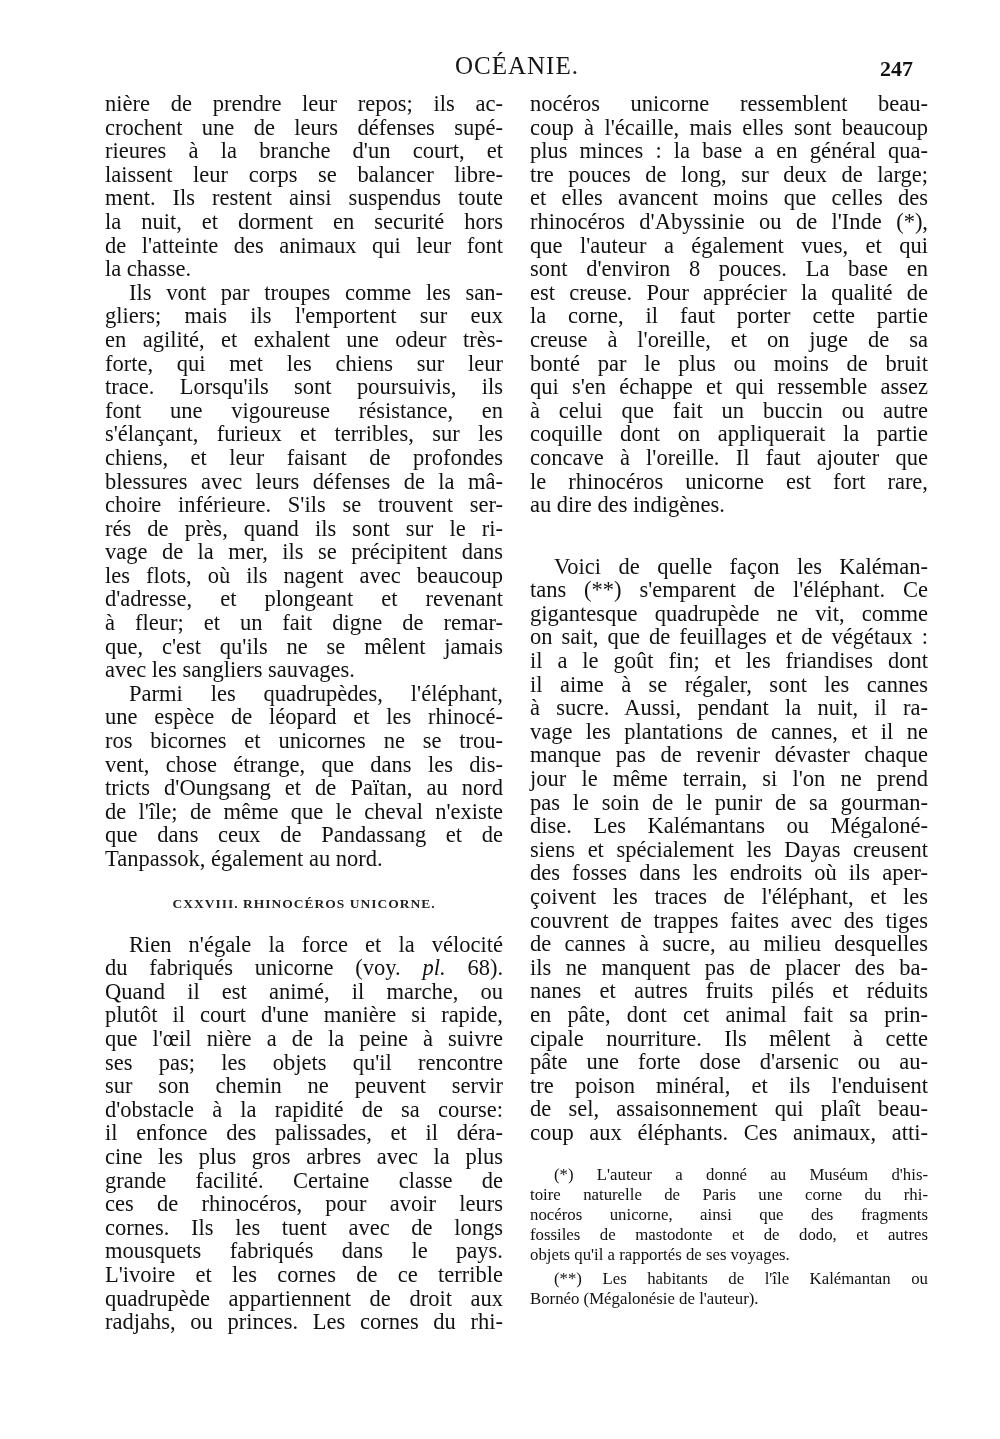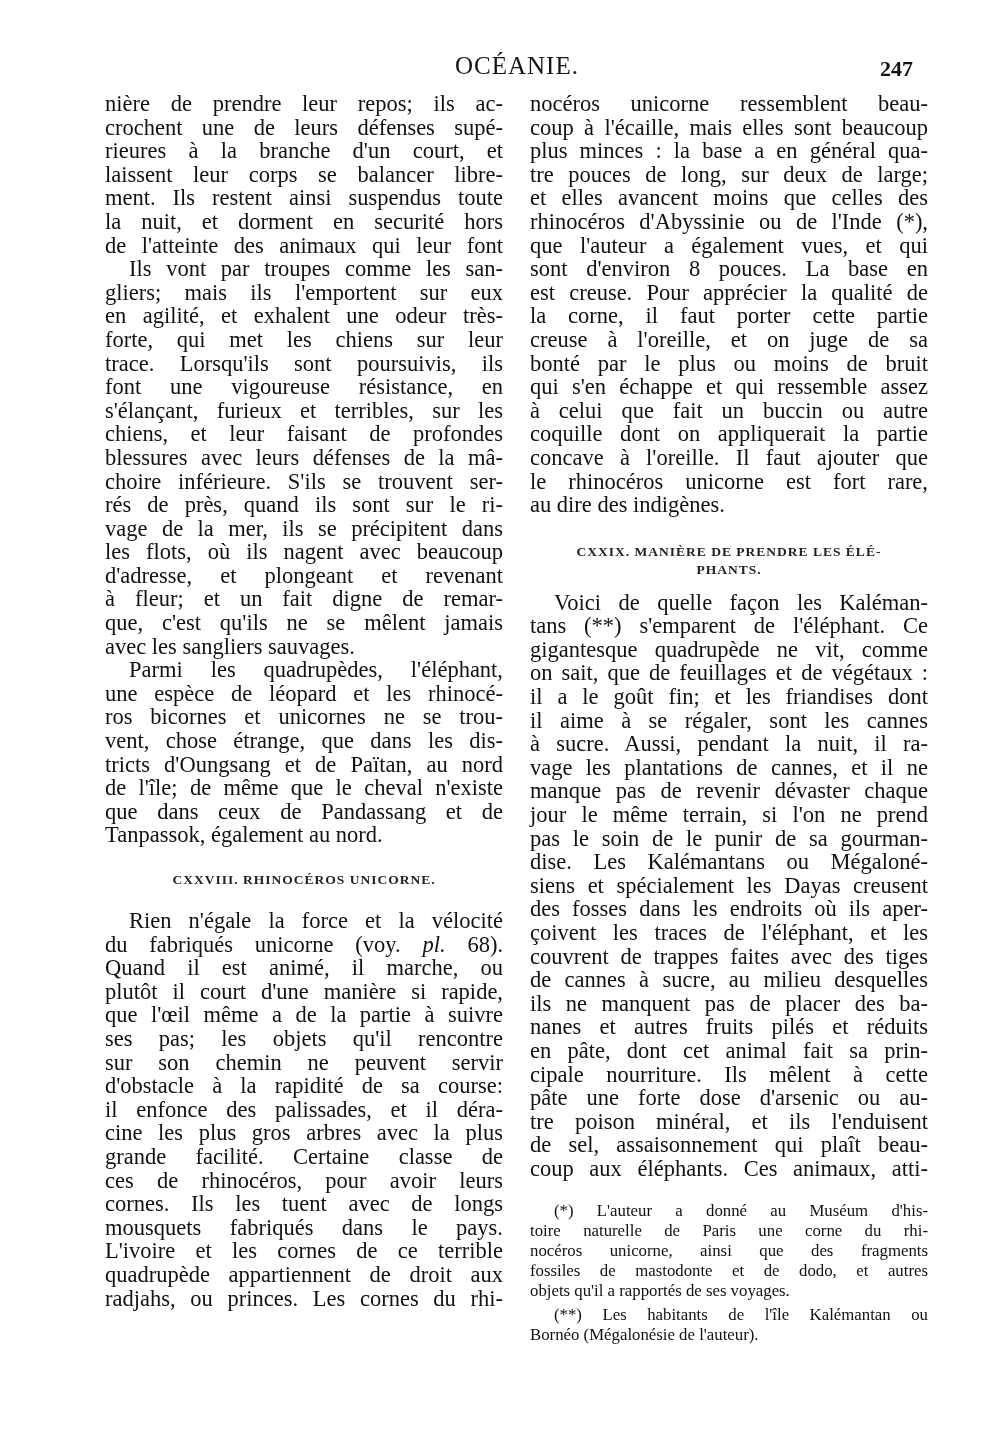--- a/index.html
+++ b/index.html
@@ -39,20 +39,21 @@
 
   <div class="col col-left">
     <div>
       <span class="line">nière de prendre leur repos; ils ac-</span>
       <span class="line">crochent une de leurs défenses supé-</span>
       <span class="line">rieures à la branche d'un court, et</span>
       <span class="line">laissent leur corps se balancer libre-</span>
       <span class="line">ment. Ils restent ainsi suspendus toute</span>
       <span class="line">la nuit, et dorment en securité hors</span>
       <span class="line">de l'atteinte des animaux qui leur font</span>
+      <span class="line last">la chasse.</span>
     </div>
     <div>
       <span class="line indent">Ils vont par troupes comme les san-</span>
       <span class="line">gliers; mais ils l'emportent sur eux</span>
       <span class="line">en agilité, et exhalent une odeur très-</span>
       <span class="line">forte, qui met les chiens sur leur</span>
       <span class="line">trace. Lorsqu'ils sont poursuivis, ils</span>
       <span class="line">font une vigoureuse résistance, en</span>
       <span class="line">s'élançant, furieux et terribles, sur les</span>
       <span class="line">chiens, et leur faisant de profondes</span>
@@ -79,21 +80,21 @@
 
     <div style="height:24px"></div>
     <span class="heading">CXXVIII. RHINOCÉROS UNICORNE.</span>
     <div style="height:20px"></div>
 
     <div>
       <span class="line indent last" style="text-align-last:justify">Rien n'égale la force et la vélocité</span>
       <span class="line" style="text-align-last:justify"><span>du fabriqués unicorne (voy.</span> <i>pl.</i> <span>68).</span></span>
       <span class="line">Quand il est animé, il marche, ou</span>
       <span class="line">plutôt il court d'une manière si rapide,</span>
-      <span class="line">que l'œil même a de la partie à suivre</span>
+      <span class="line">que l'œil nière a de la peine à suivre</span>
       <span class="line">ses pas; les objets qu'il rencontre</span>
       <span class="line">sur son chemin ne peuvent servir</span>
       <span class="line">d'obstacle à la rapidité de sa course:</span>
       <span class="line">il enfonce des palissades, et il déra-</span>
       <span class="line">cine les plus gros arbres avec la plus</span>
       <span class="line">grande facilité. Certaine classe de</span>
       <span class="line">ces de rhinocéros, pour avoir leurs</span>
       <span class="line">cornes. Ils les tuent avec de longs</span>
       <span class="line">mousquets fabriqués dans le pays.</span>
       <span class="line">L'ivoire et les cornes de ce terrible</span>
@@ -118,24 +119,20 @@
       <span class="line">bonté par le plus ou moins de bruit</span>
       <span class="line">qui s'en échappe et qui ressemble assez</span>
       <span class="line">à celui que fait un buccin ou autre</span>
       <span class="line">coquille dont on appliquerait la partie</span>
       <span class="line">concave à l'oreille. Il faut ajouter que</span>
       <span class="line">le rhinocéros unicorne est fort rare,</span>
       <span class="line last">au dire des indigènes.</span>
     </div>
 
     <div style="height:26px"></div>
-    <div>
-      <span class="heading">CXXIX. MANIÈRE DE PRENDRE LES ÉLÉ-</span>
-      <span class="heading">PHANTS.</span>
-    </div>
     <div style="height:12px"></div>
 
     <div>
       <span class="line indent">Voici de quelle façon les Kaléman-</span>
       <span class="line">tans (**) s'emparent de l'éléphant. Ce</span>
       <span class="line">gigantesque quadrupède ne vit, comme</span>
       <span class="line">on sait, que de feuillages et de végétaux :</span>
       <span class="line">il a le goût fin; et les friandises dont</span>
       <span class="line">il aime à se régaler, sont les cannes</span>
       <span class="line">à sucre. Aussi, pendant la nuit, il ra-</span>

